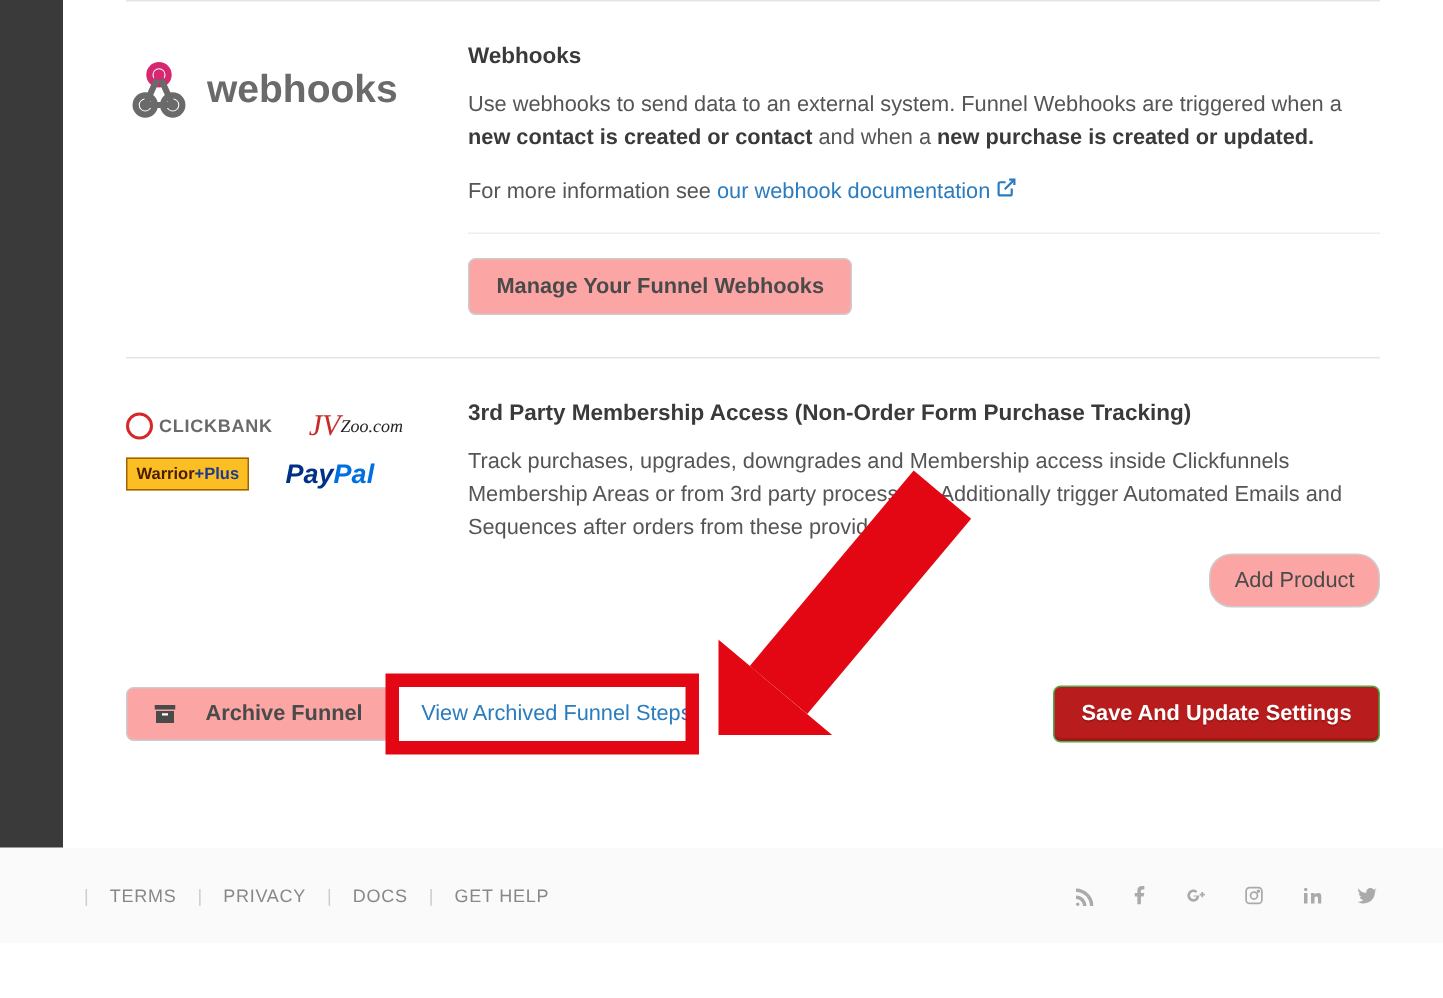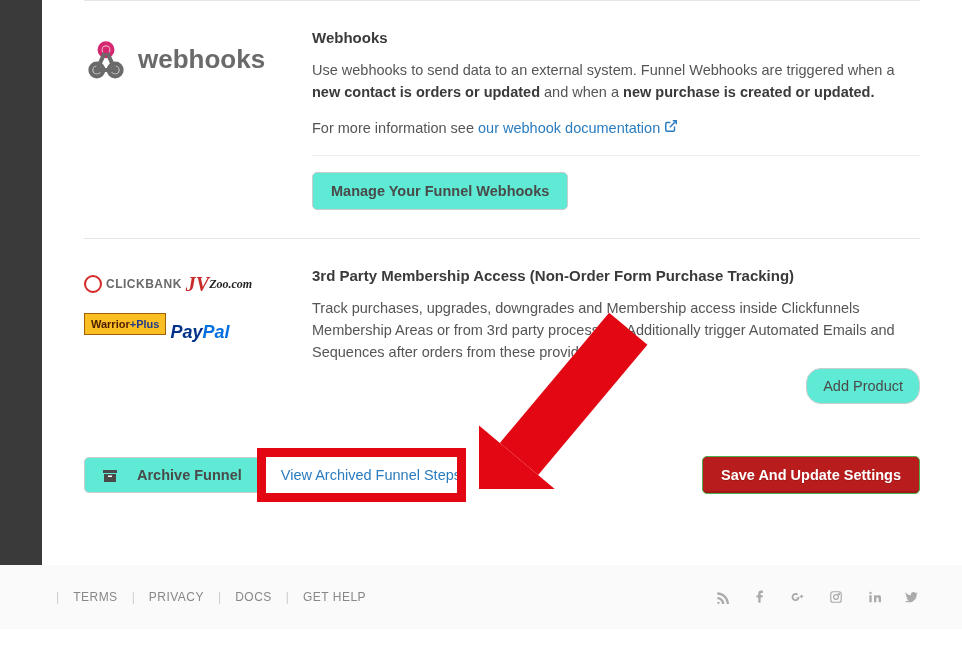--- a/index.html
+++ b/index.html
@@ -18,33 +18,33 @@
     .webhooks-logo { display: flex; align-items: center; gap: 10px; padding-top: 8px; }
     .webhooks-icon { width: 44px; height: 44px; position: relative; }
     .webhooks-text { font-size: 26px; font-weight: 600; color: #6a6a6a; }
     
     .section-title { font-size: 15px; font-weight: 700; color: #3a3a3a; margin-bottom: 14px; }
     .section-desc { color: #555; line-height: 1.5; margin-bottom: 14px; font-size: 14.5px; }
     .section-desc b, .section-desc strong { color: #3a3a3a; font-weight: 700; }
     .doc-link { color: #2a7cbf; text-decoration: none; margin-top: 10px; }
     .ext-icon { display: inline-block; margin-left: 4px; color: #2a7cbf; }
     
-    .btn { display: inline-block; padding: 10px 18px; border: 1px solid #ccc; border-radius: 5px; background: #5eead4; color: #4a4a4a; font-size: 14.5px; font-weight: 600; cursor: pointer; }
+    .btn { display: inline-block; padding: 10px 18px; border: 1px solid #ccc; border-radius: 5px; background: #fca5a5; color: #4a4a4a; font-size: 14.5px; font-weight: 600; cursor: pointer; }
     .btn-green { background: #b91c1c; border: 1px solid #4cae4c; color: #fff; text-shadow: 0 1px 0 rgba(0,0,0,0.15); box-shadow: inset 0 -2px 0 rgba(0,0,0,0.12); }
     .btn-small { padding: 9px 16px; font-weight: 400; border-radius: 15px; }
     
-    .payment-logos { display: flex; flex-wrap: wrap; gap: 10px 4px; padding-top: 6px; align-items: center; }
+    .payment-logos { display: flex; flex-wrap: wrap; gap: 10px 24px; padding-top: 6px; align-items: center; }
     .plogo { height: 22px; display: flex; align-items: center; }
     .plogo.clickbank { font-size: 12px; font-weight: 700; color: #6a6a6a; letter-spacing: 0.5px; }
     .plogo.clickbank::before { content: ''; width: 14px; height: 14px; border: 2px solid #d62828; border-radius: 50%; margin-right: 4px; display: inline-block; }
-    .plogo.jvzoo { font-family: serif; font-size: 20px; font-weight: 700; font-style: italic; color: #c92a2a; }
+    .plogo.jvzoo { font-family: serif; font-size: 20px; font-weight: 400; font-style: italic; color: #c92a2a; }
     .plogo.jvzoo .zoo { font-size: 12px; color: #222; }
     .plogo.warriorplus { background: #fbbf24; border: 1px solid #a16207; padding: 2px 6px; font-size: 11px; font-weight: 700; color: #4a1d00; justify-content: center; }
     .plogo.warriorplus .plus { color: #1e3a8a; }
-    .plogo.paypal { font-size: 18px; font-weight: 800; font-style: italic; margin-top: 16px; }
+    .plogo.paypal { font-size: 18px; font-weight: 800; font-style: italic; }
     .plogo.paypal .p1 { color: #003087; }
     .plogo.paypal .p2 { color: #0070e0; }
     
     .third-party-header { display: flex; justify-content: space-between; align-items: flex-start; gap: 16px; }
     .add-product-btn { margin-top: 24px; }
     
     .bottom-actions { display: flex; justify-content: space-between; align-items: center; padding-top: 24px; }
     .bottom-left { display: flex; align-items: center; gap: 12px; position: relative; }
     
     .btn-archive { display: flex; align-items: center; gap: 20px; padding: 9px 18px; }
@@ -84,21 +84,21 @@
             <circle cx="24" cy="14" r="4" fill="#d62871"></circle>
             <circle cx="14" cy="36" r="4" fill="#6a6a6a"></circle>
             <circle cx="34" cy="36" r="4" fill="#6a6a6a"></circle>
           </svg>
           <span class="webhooks-text">webhooks</span>
         </div>
       </div>
       <div class="section-right">
         <div class="section-title">Webhooks</div>
         <p class="section-desc">
-          <span>Use webhooks to send data to an external system. Funnel Webhooks are triggered when a </span><strong>new contact is orders or updated</strong><span> and when a </span><strong>new purchase is created or updated.</strong>
+          <span>Use webhooks to send data to an external system. Funnel Webhooks are triggered when a </span><strong>new contact is created or contact</strong><span> and when a </span><strong>new purchase is created or updated.</strong>
         </p>
         <p class="section-desc">
           <span>For more information see </span><a href="#" class="doc-link"><span>our webhook documentation</span><span class="ext-icon"><svg width="14" height="14" viewBox="0 0 24 24" fill="none" stroke="currentColor" stroke-width="2.5">
                   <path d="M18 13v6a2 2 0 0 1-2 2H5a2 2 0 0 1-2-2V8a2 2 0 0 1 2-2h6"></path>
                   <polyline points="15 3 21 3 21 9"></polyline>
                   <line x1="10" y1="14" x2="21" y2="3"></line>
                 </svg></span></a>
         </p>
         <hr class="inner-divider">
         <button class="btn">Manage Your Funnel Webhooks</button>

